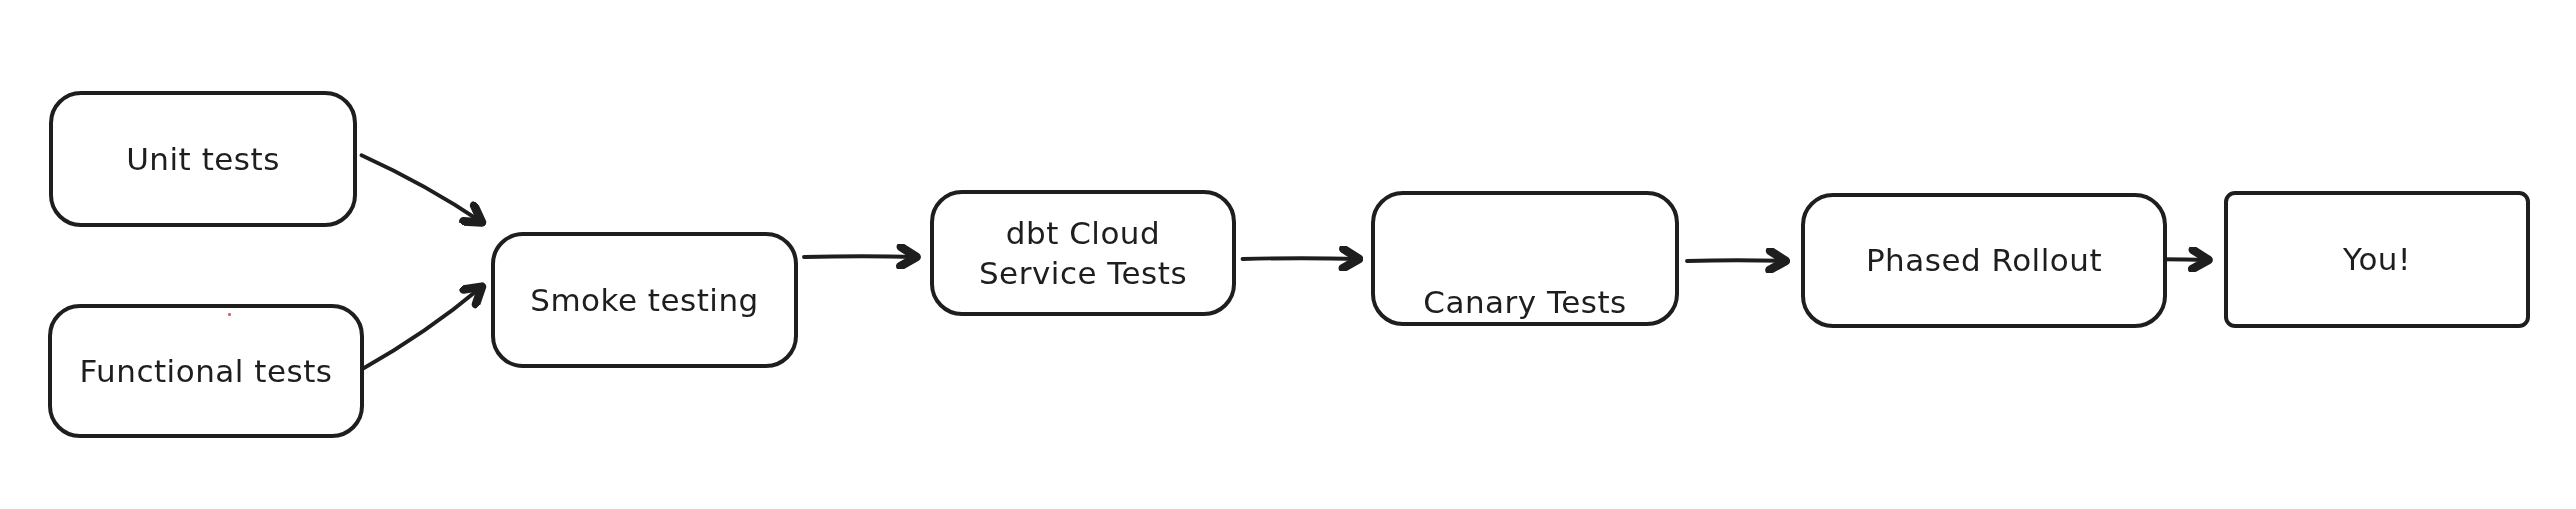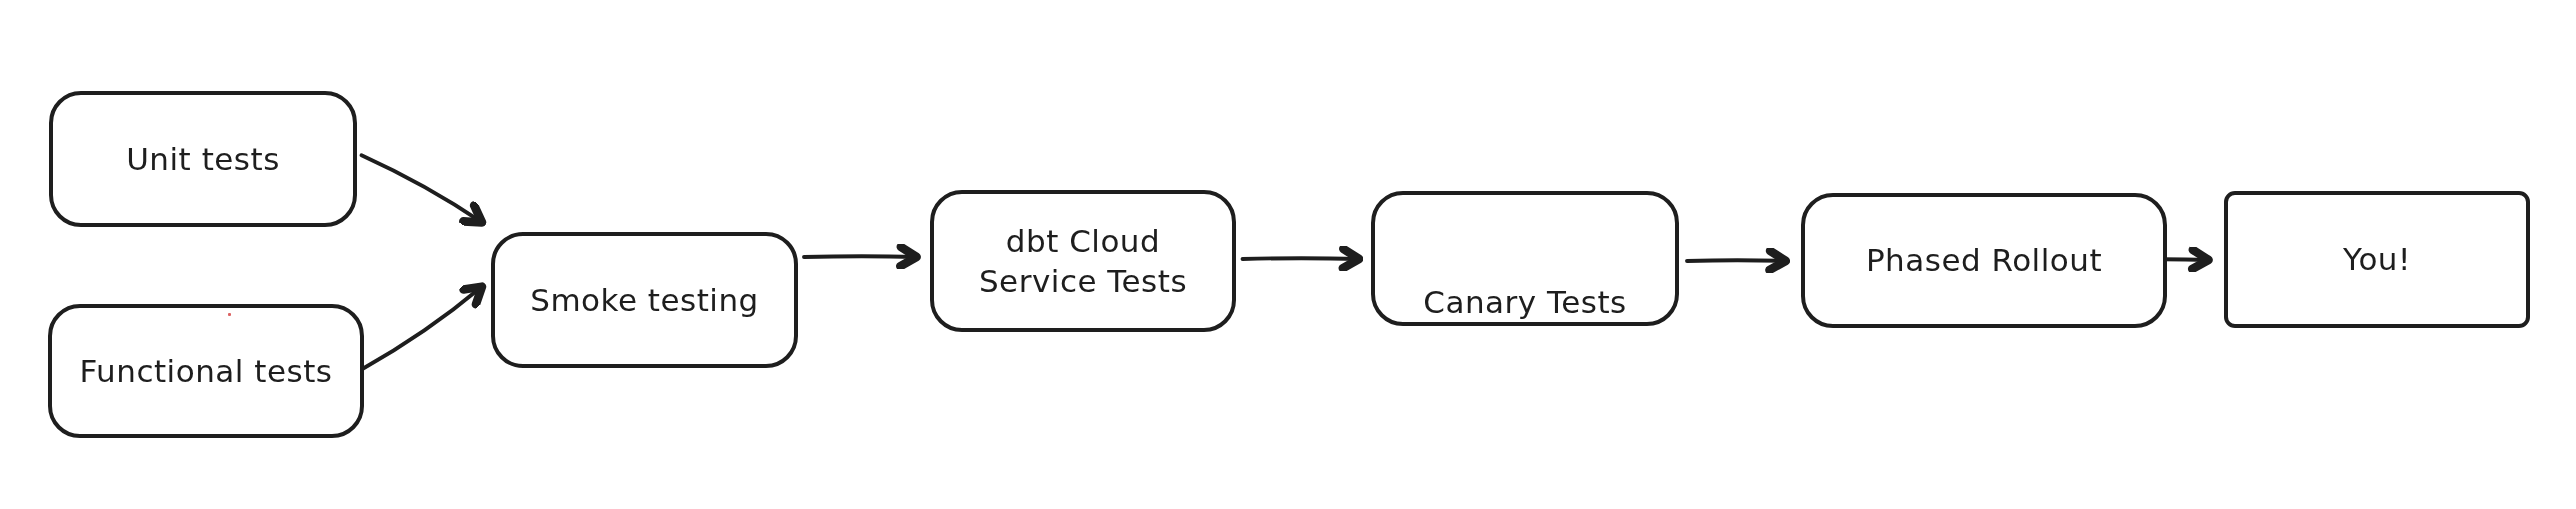--- a/index.html
+++ b/index.html
@@ -84,21 +84,21 @@
   </div>
 
   <div class="node" style="left:48px;  top:298px; width:316px; height:134px;margin-top:6px;">
     <span class="node-label">Functional tests</span>
   </div>
 
   <div class="node" style="left:491px; top:188px; width:307px; height:136px;margin-top:44px;">
     <span class="node-label">Smoke testing</span>
   </div>
 
-  <div class="node" style="left:930px; top:190px; width:306px; height:142px;">
+  <div class="node" style="left:930px; top:190px; width:306px; height:126px;">
     <span class="node-label">dbt Cloud
 Service Tests</span>
   </div>
 
   <div class="node" style="left:1371px; top:191px; width:308px; height:135px;align-items:flex-end;">
     <span class="node-label">Canary Tests</span>
   </div>
 
   <div class="node" style="left:1801px; top:193px; width:366px; height:135px;">
     <span class="node-label">Phased Rollout</span>

